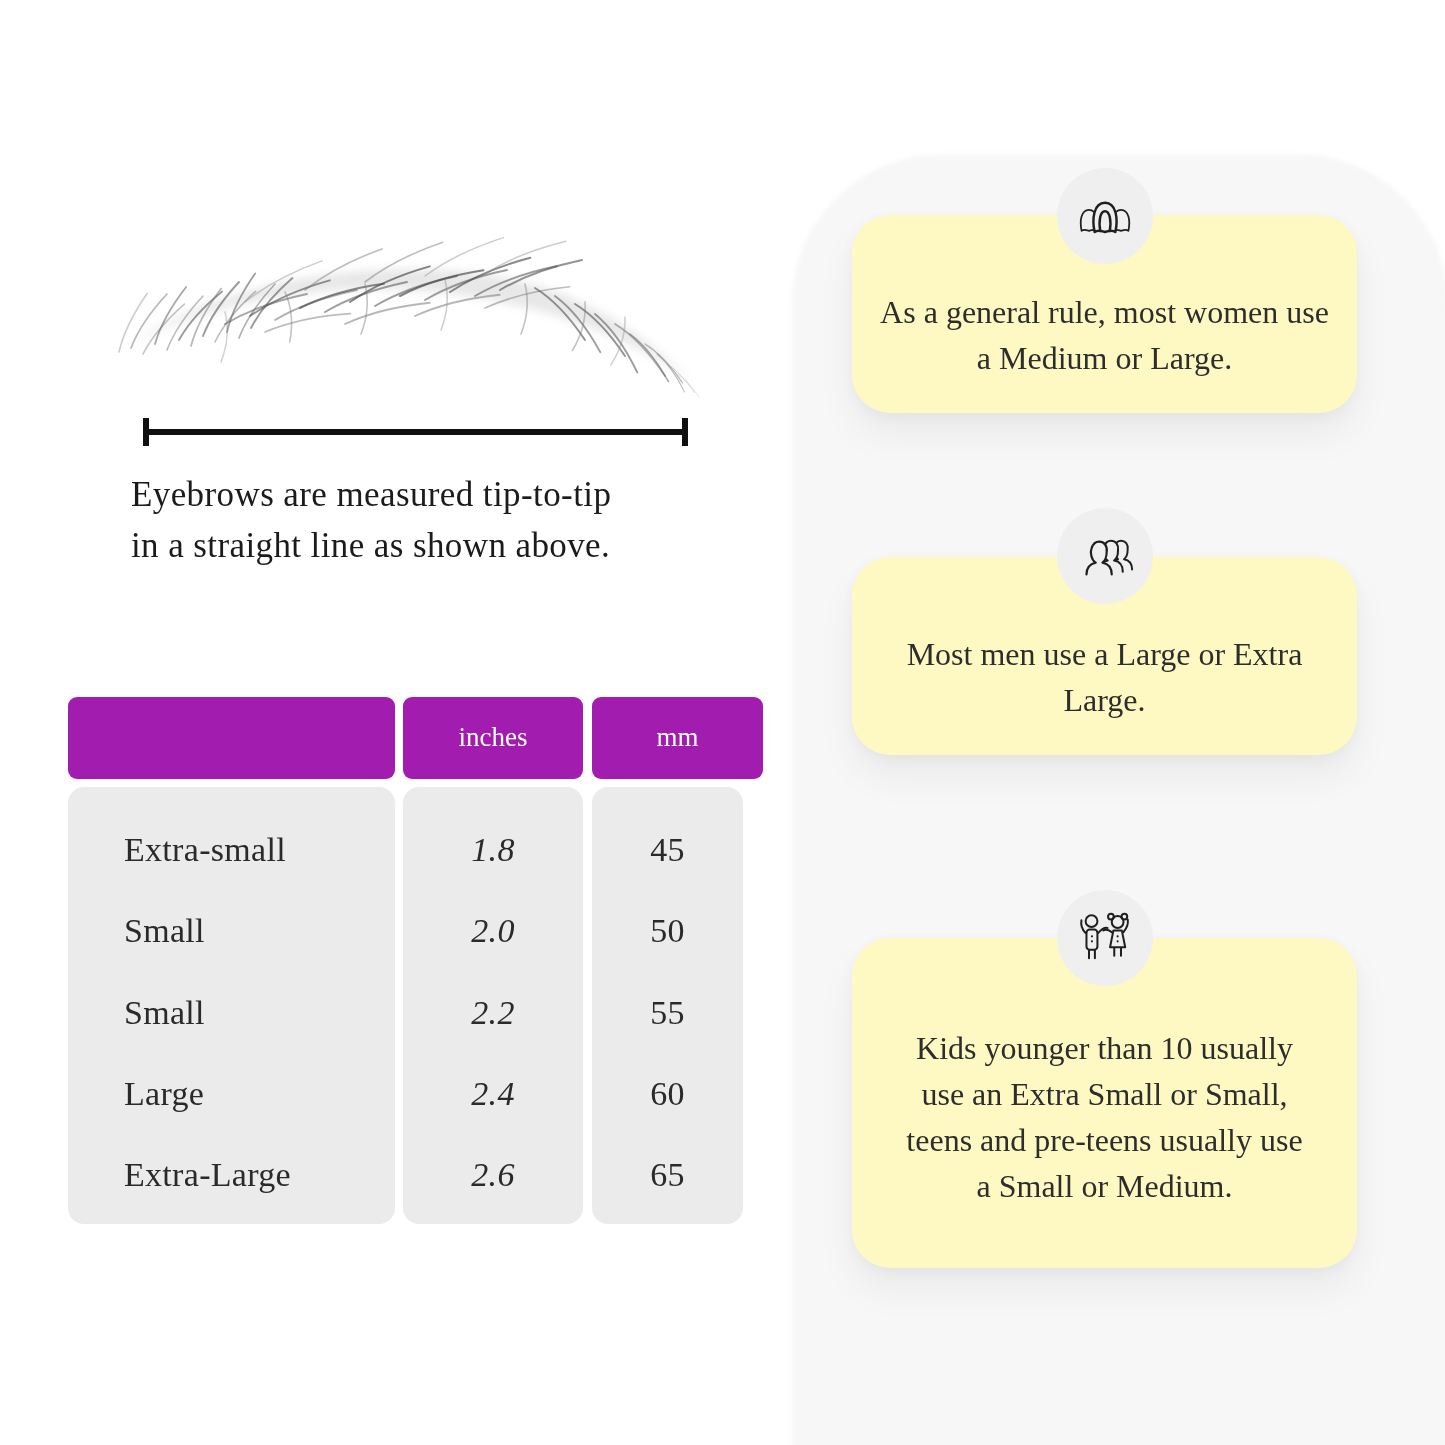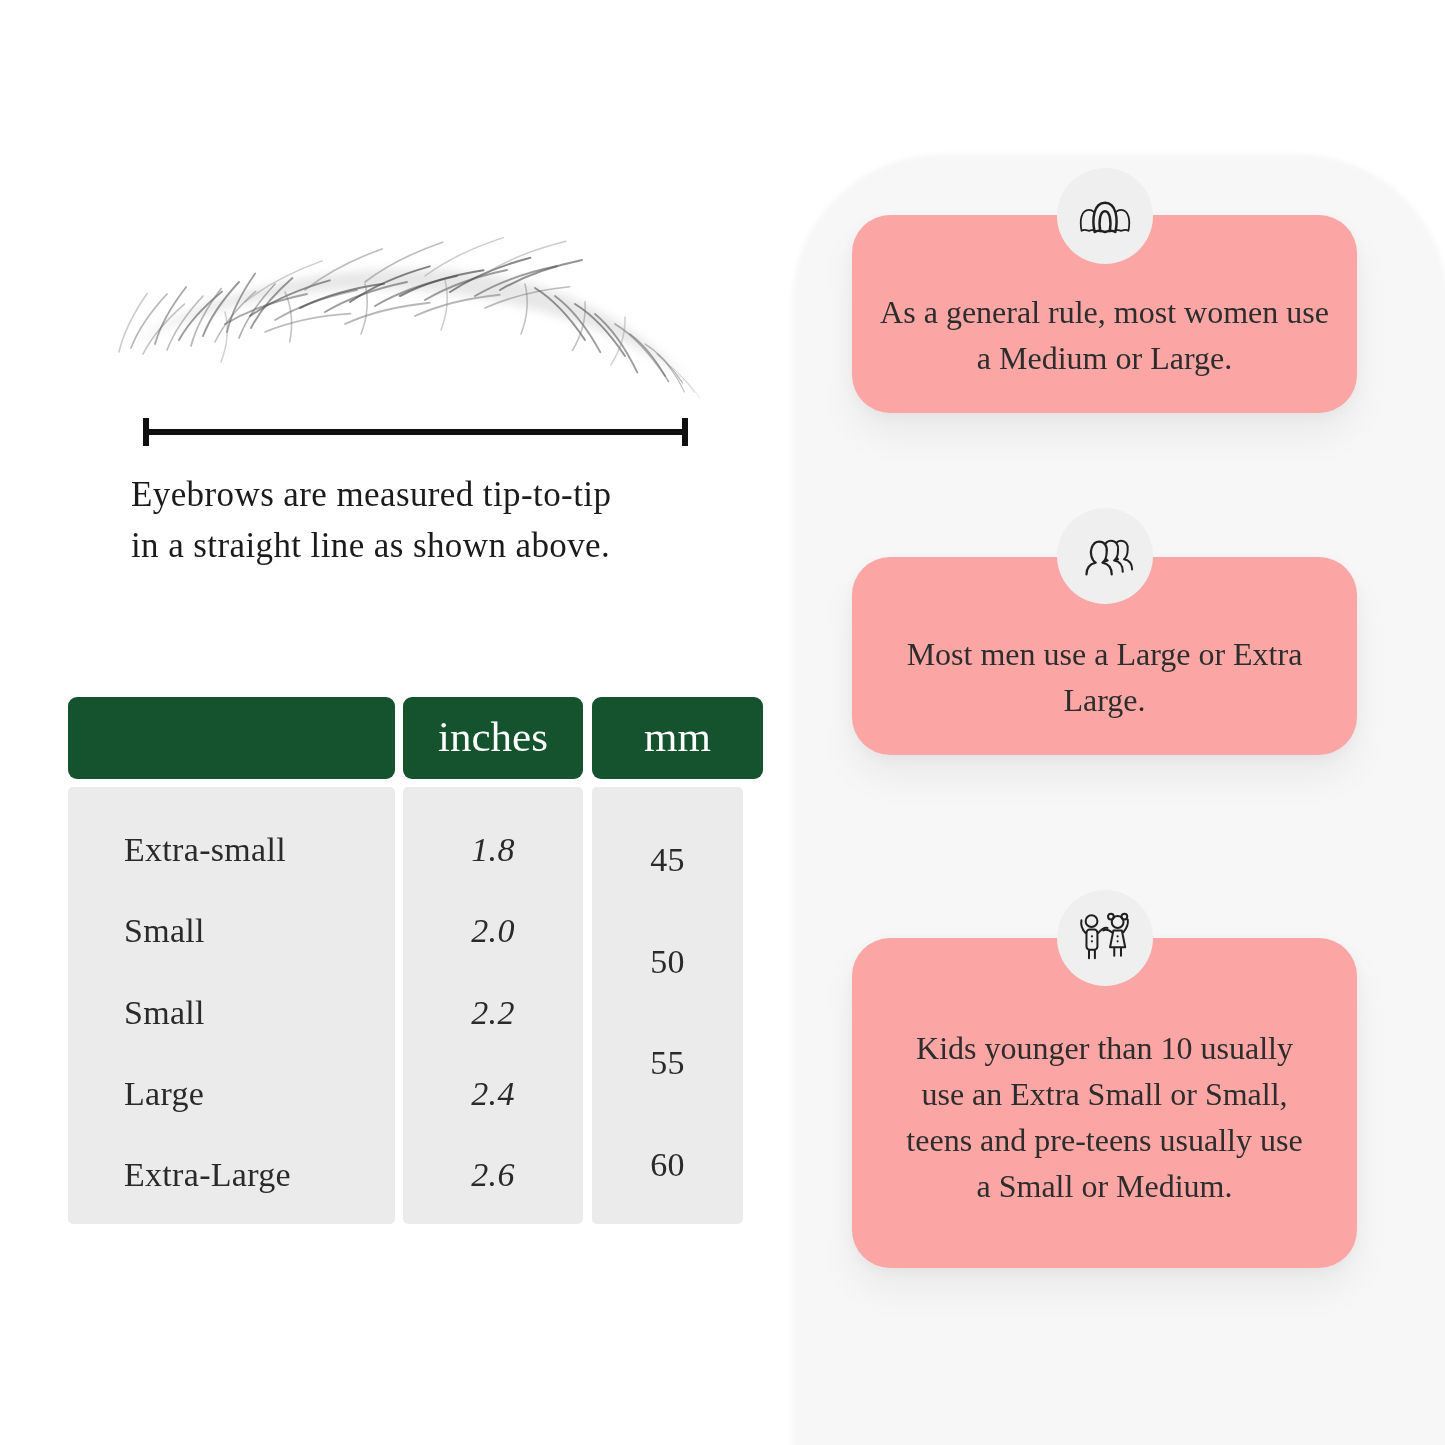--- a/index.html
+++ b/index.html
@@ -16,35 +16,35 @@
   .eyebrow{position:absolute;left:105px;top:232px;width:600px;height:170px;z-index:2;}
   
   .measure-line{position:absolute;left:143px;top:429px;width:545px;height:6px;background:#101010;z-index:2;}
   .measure-line .tick{position:absolute;width:6px;height:28px;top:-11px;background:#101010;}
   .measure-line .tick.left{left:0;}
   .measure-line .tick.right{right:0;}
   
   .caption{position:absolute;left:131px;top:469px;z-index:2;
     font-size:35px;line-height:51px;color:#1b1b1b;letter-spacing:.4px;}
   
-  .th{position:absolute;top:697px;height:82px;background:#14532d;border-radius:9px;
-    color:#fff;font-size:43px;line-height:80px;text-align:center;z-index:2;}
+  .th{position:absolute;top:697px;height:82px;background:#a21caf;border-radius:9px;
+    color:#fff;font-size:27px;line-height:80px;text-align:center;z-index:2;}
   .th1{left:68px;width:327px;}
   .th2{left:403px;width:180px;}
   .th3{left:592px;width:171px;}
-  .tb{position:absolute;top:787px;height:437px;background:#ebebeb;border-radius:5px;
+  .tb{position:absolute;top:787px;height:437px;background:#ebebeb;border-radius:16px;
     display:flex;flex-direction:column;box-sizing:border-box;padding:22px 0 8px;z-index:2;}
   .tb1{left:68px;width:327px;}
   .tb2{left:403px;width:180px;font-style:italic;}
   .tb3{left:592px;width:151px;}
   .cell{flex:1;display:flex;align-items:center;font-size:34px;color:#2a2a2a;letter-spacing:.3px;}
   .tb1 .cell{padding-left:56px;}
   .tb2 .cell,.tb3 .cell{justify-content:center;}
   
-  .card{position:absolute;left:852px;width:505px;background:#fca5a5;border-radius:38px;
+  .card{position:absolute;left:852px;width:505px;background:#fef9c3;border-radius:38px;
     box-shadow:0 22px 38px rgba(0,0,0,.055),0 4px 14px rgba(0,0,0,.035);
     display:flex;align-items:center;justify-content:center;text-align:center;
     color:#2d2d2d;font-size:32px;line-height:46px;box-sizing:border-box;z-index:2;}
   .card1{top:215px;height:198px;padding-top:42px;}
   .card2{top:557px;height:198px;padding-top:42px;}
   .card3{top:938px;height:330px;padding-top:28px;}
   .card1 p{max-width:470px;margin:0;}
   .card2 p{max-width:420px;margin:0;}
   .card3 p{max-width:400px;margin:8px;}
   .badge{position:absolute;left:1057px;width:96px;height:96px;border-radius:50%;
@@ -152,20 +152,21 @@
     <div class="cell">2.0</div>
     <div class="cell">2.2</div>
     <div class="cell">2.4</div>
     <div class="cell">2.6</div>
   </div>
   <div class="tb tb3">
     <div class="cell">45</div>
     <div class="cell">50</div>
     <div class="cell">55</div>
     <div class="cell">60</div>
+    <div class="cell">65</div>
   </div>
 
   <div class="card card1">
     <p>As a general rule, most women use a Medium or Large.</p>
   </div>
   <div class="card card2">
     <p>Most men use a Large or Extra Large.</p>
   </div>
   <div class="card card3">
     <p>Kids younger than 10 usually use an Extra Small or Small, teens and pre-teens usually use a Small or Medium.</p>

